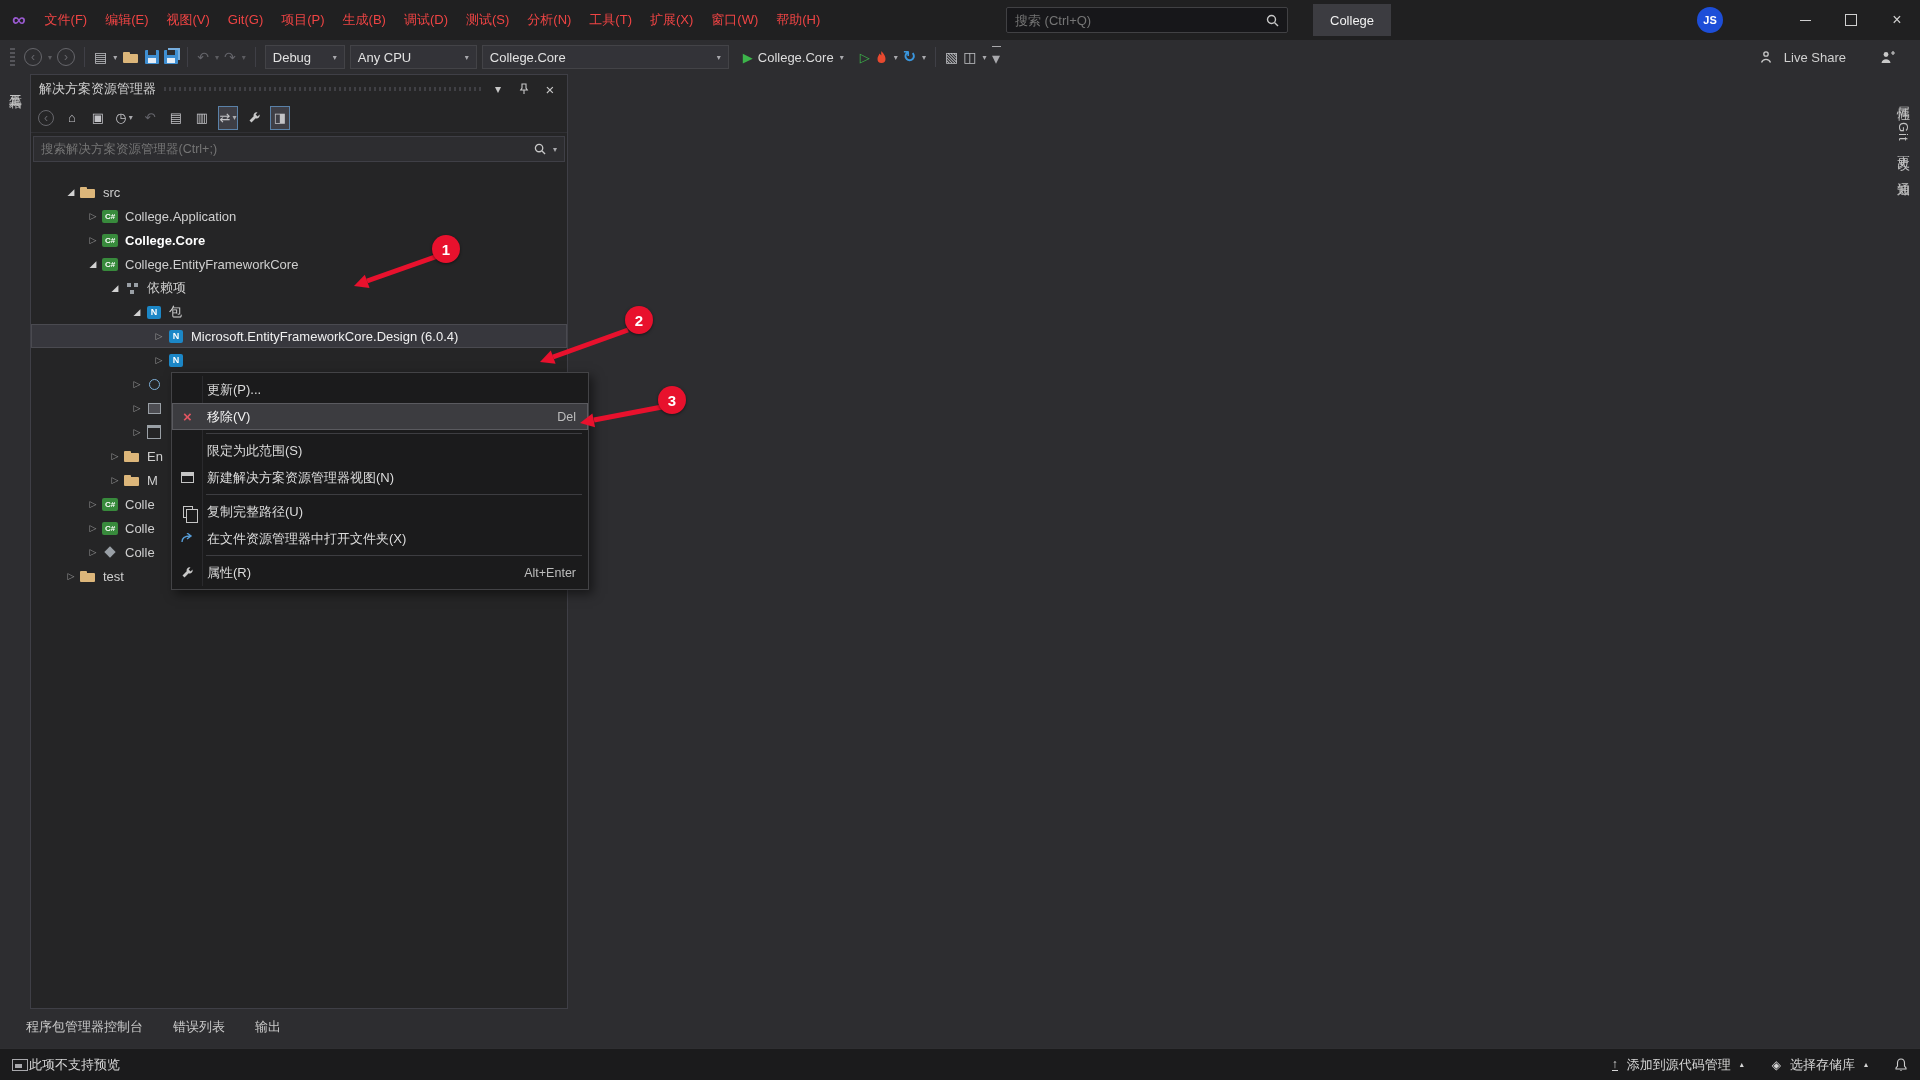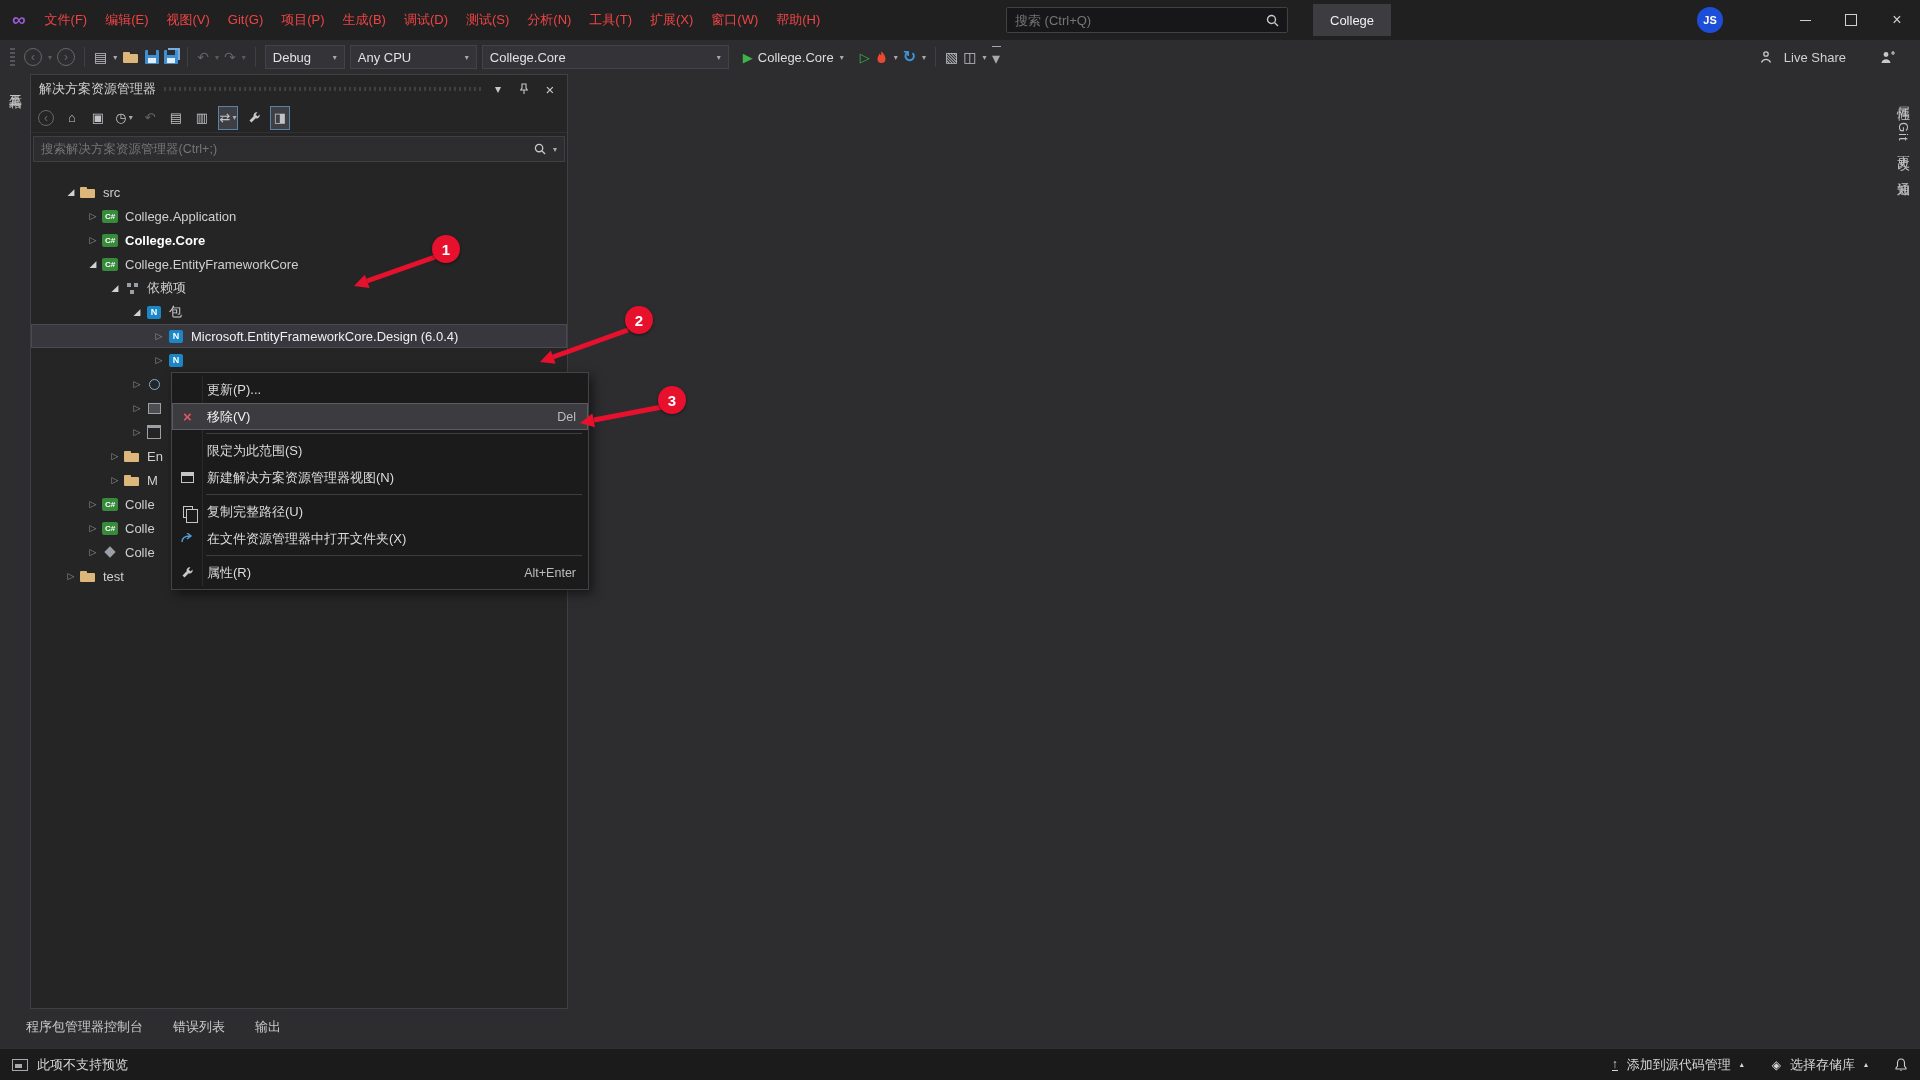--- a/index.html
+++ b/index.html
@@ -93,21 +93,21 @@
   .msc{margin-left:auto;color:#bdbdbd;padding-left:28px;font-size:12.5px}
   .msep{height:1px;background:#3d3d41;margin:3px 6px 3px 34px}
   .ico-x{color:#e05561;font-size:15px;font-weight:bold;line-height:1}
   .ico-win{width:13px;height:11px;border:1px solid #c5c5c5;position:relative}
   .ico-win::before{content:"";position:absolute;left:0;top:0;right:0;height:3px;background:#c5c5c5}
   .ico-copy{width:10px;height:12px;border:1px solid #c5c5c5;position:relative;background:#1b1b1c}
   .ico-copy::before{content:"";position:absolute;left:2px;top:2px;width:10px;height:12px;border:1px solid #c5c5c5;background:#1b1b1c}
 
   
   .btabs{position:absolute;left:0;right:34px;top:1009px;height:39px;display:flex;gap:30px;padding:9px 0 4px 26px;font-size:13px;color:#c8c8c8}
-  .status{position:absolute;left:0;right:0;top:1048px;height:32px;background:#1b1b1c;border-top:1px solid #2f2f32;display:flex;align-items:center;padding:0 12px;gap:9px;font-size:13px;color:#d6d6d6;z-index:20}
+  .status{position:absolute;left:0;right:0;top:1048px;height:32px;background:#1b1b1c;border-top:1px solid #2f2f32;display:flex;align-items:center;padding:0 12px;gap:1px;font-size:13px;color:#d6d6d6;z-index:20}
   .st-ico{width:16px;height:12px;border:1px solid #a8a8ac;position:relative}
   .st-ico::after{content:"";position:absolute;left:2px;bottom:2px;width:7px;height:4px;background:#a8a8ac}
   .st-right{margin-left:auto;display:flex;align-items:center;gap:9px}
   .up-ico{color:#d6d6d6;font-size:12px;border-bottom:1.4px solid #d6d6d6;line-height:11px}
   .repo-ico{color:#d6d6d6;font-size:12px}
   .scaret{font-size:8px;color:#d6d6d6}
 
   
   .anno{position:absolute;left:0;top:0;z-index:55;pointer-events:none}
   .badge{position:absolute;width:28px;height:28px;border-radius:50%;background:#e8112d;color:#fff;font-size:15px;font-weight:bold;display:flex;align-items:center;justify-content:center;z-index:60;box-shadow:0 1px 3px rgba(0,0,0,.5);pointer-events:none}

